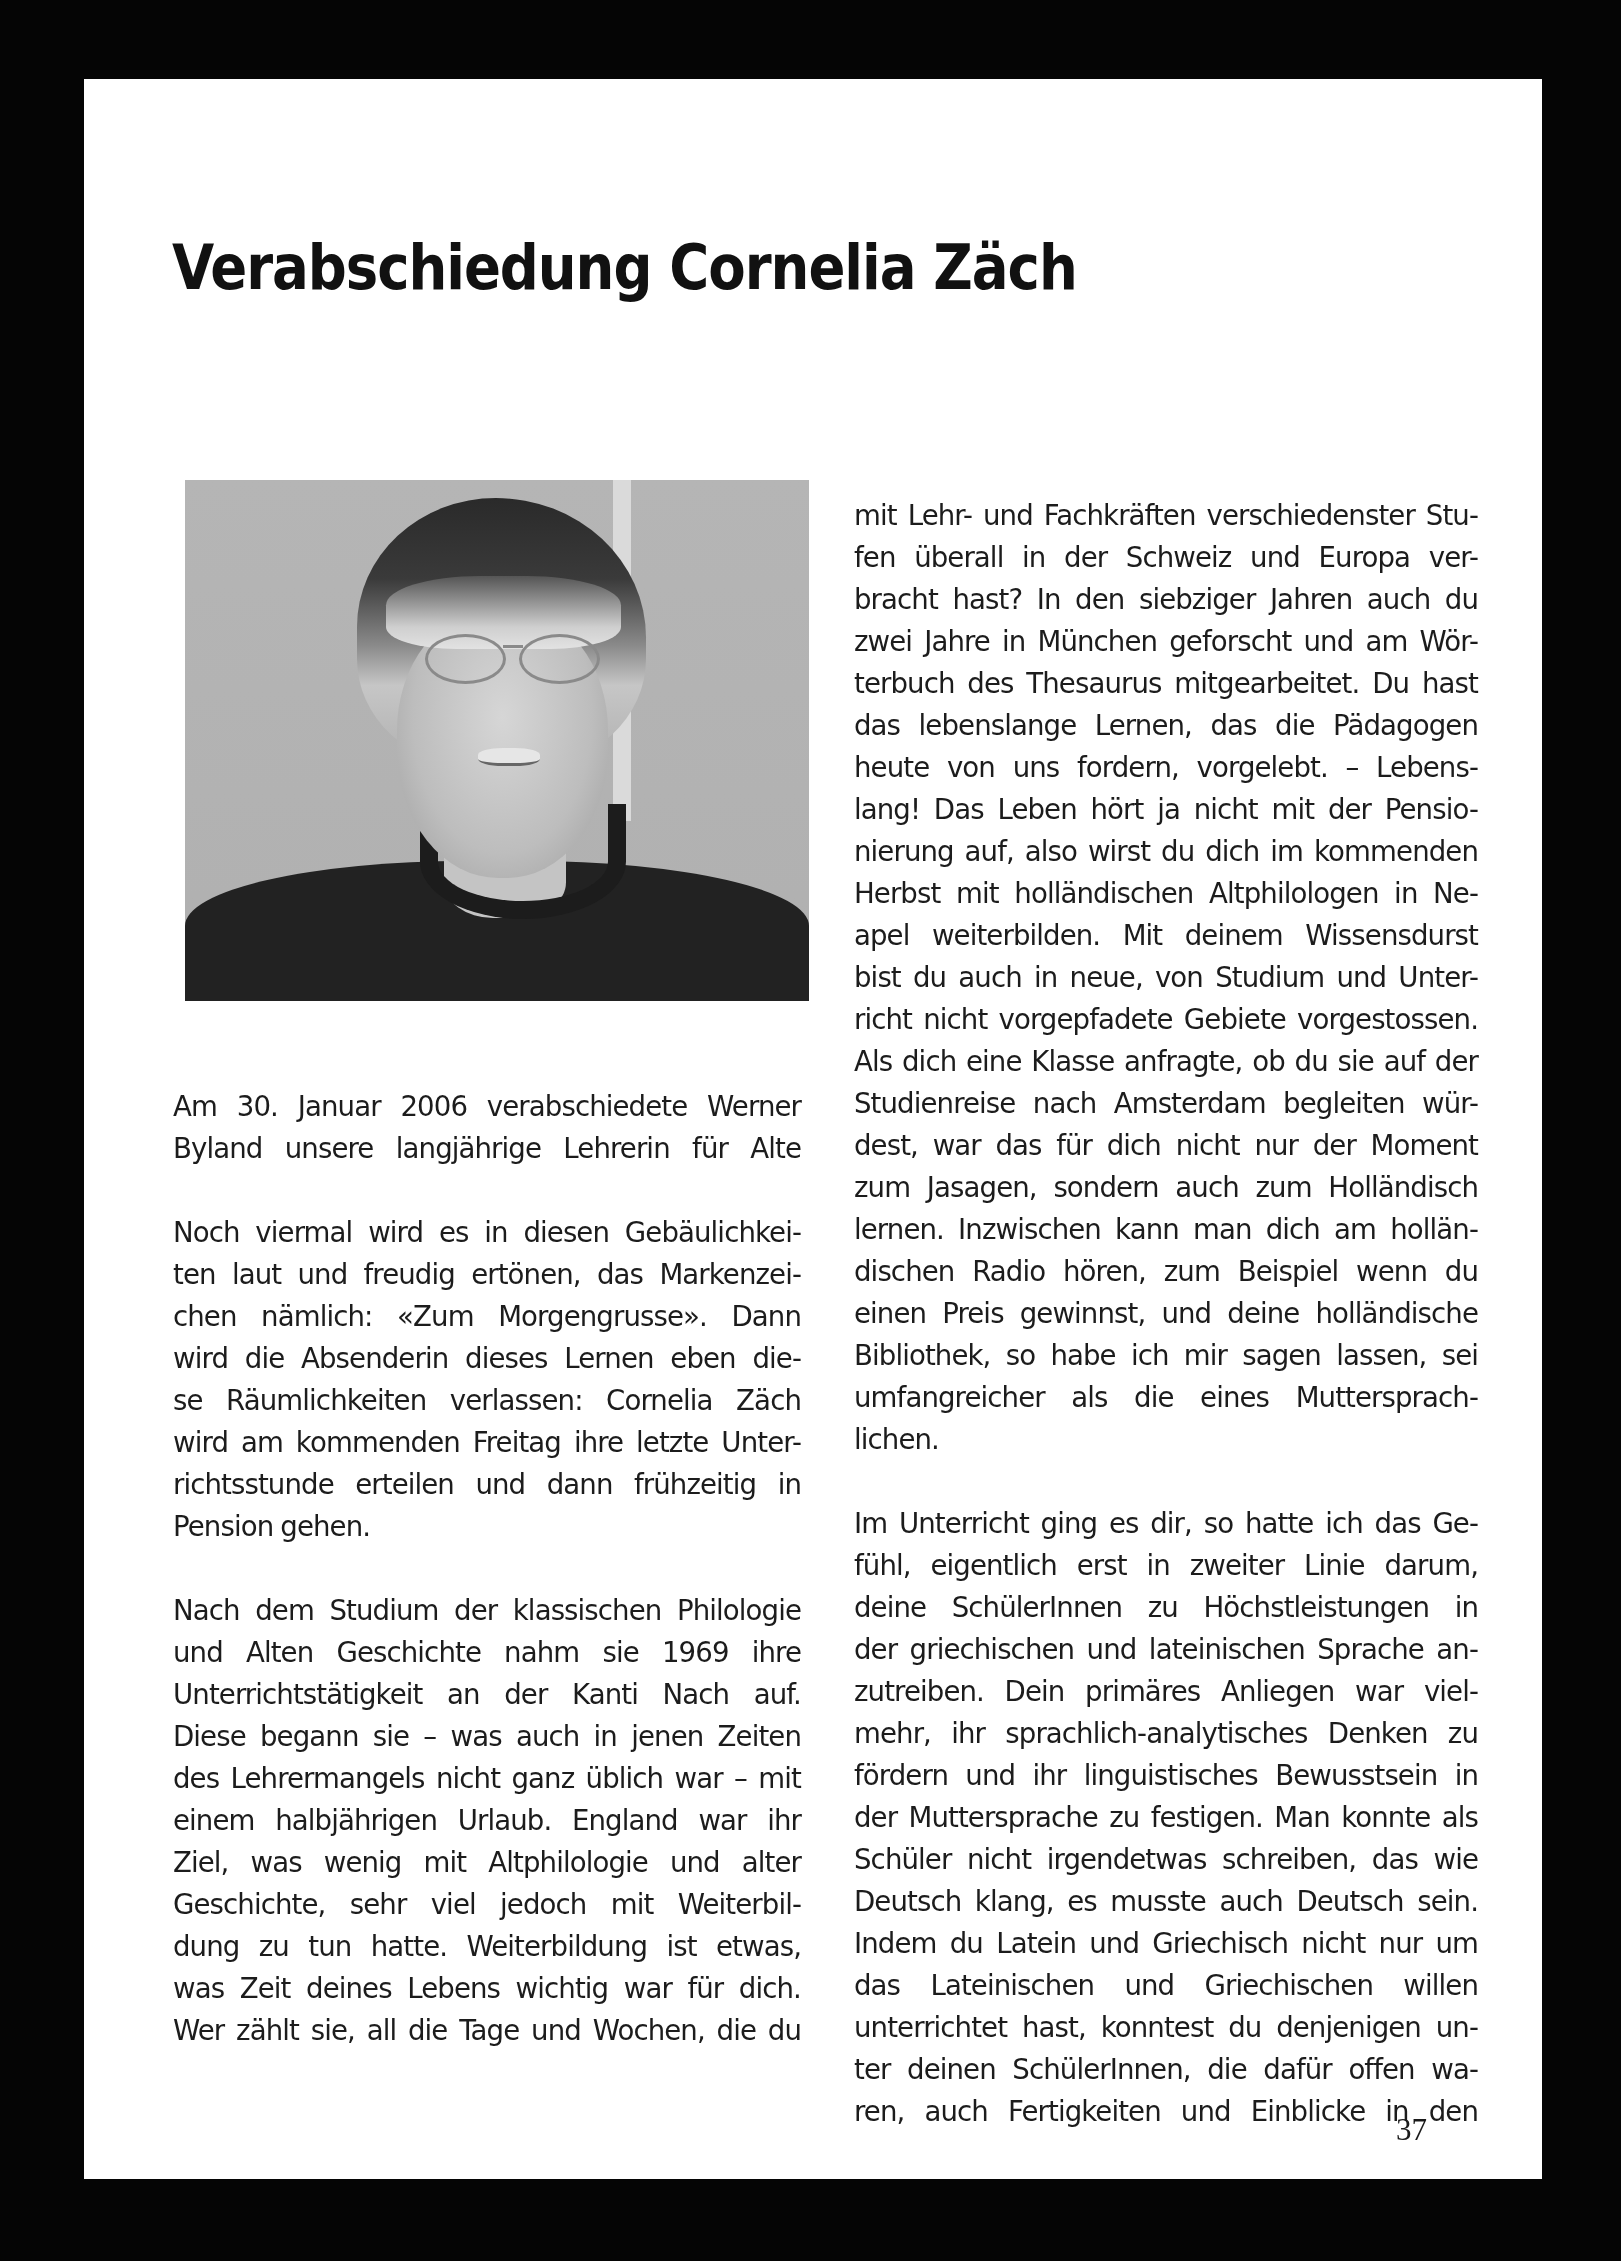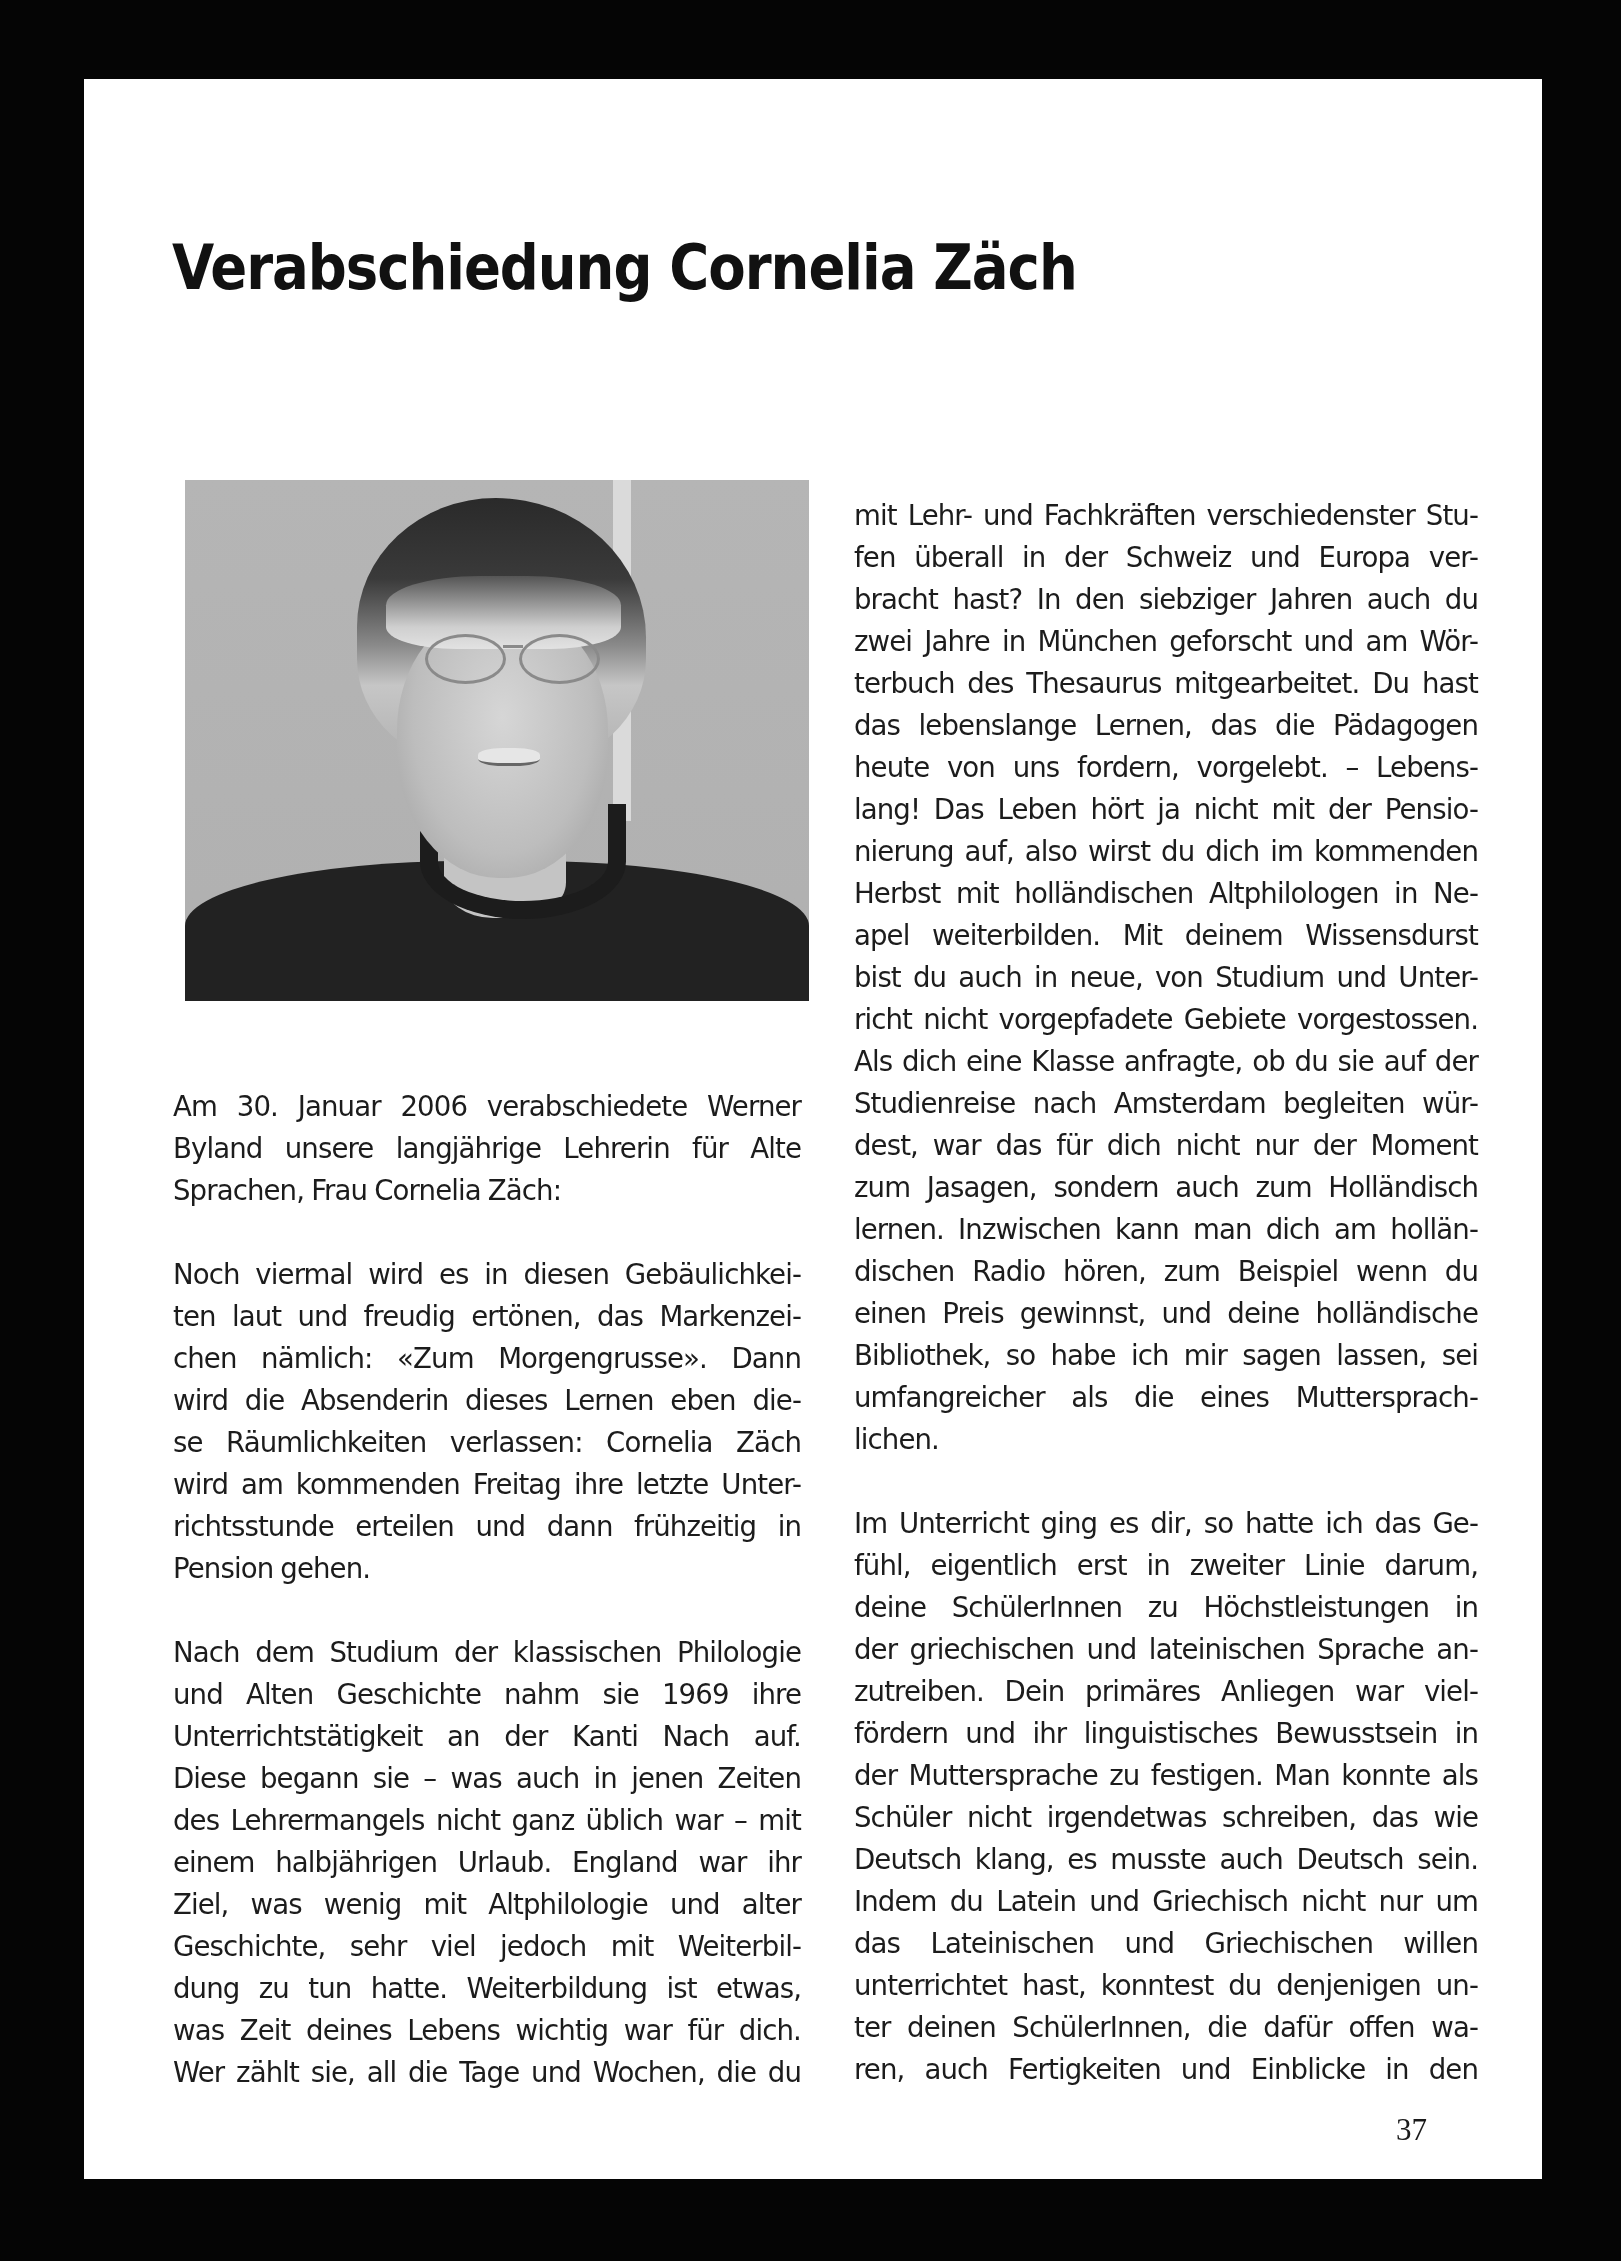--- a/index.html
+++ b/index.html
@@ -198,21 +198,20 @@
   <div class="glasses left"></div>
   <div class="glasses right"></div>
   <div class="glasses-bridge"></div>
   <div class="mouth"></div>
 </div>
 
 <div class="column col-left">
   <p>
     <span class="line">Am  30. Januar 2006 verabschiedete Werner</span>
     <span class="line">Byland unsere langjährige Lehrerin für Alte</span>
-    <span class="line last">Sprachen, Frau Cornelia Zäch:</span>
   </p>
   <p>
     <span class="line">Noch viermal wird es in diesen Gebäulichkei-</span>
     <span class="line">ten laut und freudig ertönen, das Markenzei-</span>
     <span class="line">chen nämlich: «Zum Morgengrusse». Dann</span>
     <span class="line">wird die Absenderin dieses Lernen eben die-</span>
     <span class="line">se Räumlichkeiten verlassen: Cornelia Zäch</span>
     <span class="line">wird am kommenden Freitag ihre letzte Unter-</span>
     <span class="line">richtsstunde erteilen und dann frühzeitig in</span>
     <span class="line last">Pension gehen.</span>
@@ -257,20 +256,21 @@
     <span class="line">Bibliothek, so habe ich mir sagen lassen, sei</span>
     <span class="line">umfangreicher als die eines Muttersprach-</span>
     <span class="line last">lichen.</span>
   </p>
   <p>
     <span class="line">Im Unterricht ging es dir, so hatte ich das Ge-</span>
     <span class="line">fühl, eigentlich erst in zweiter Linie darum,</span>
     <span class="line">deine SchülerInnen zu Höchstleistungen in</span>
     <span class="line">der griechischen und lateinischen Sprache an-</span>
     <span class="line">zutreiben. Dein primäres Anliegen war viel-</span>
+    <span class="line">mehr, ihr sprachlich-analytisches Denken zu</span>
     <span class="line">fördern und ihr linguistisches Bewusstsein in</span>
     <span class="line">der Muttersprache zu festigen. Man konnte als</span>
     <span class="line">Schüler nicht irgendetwas schreiben, das wie</span>
     <span class="line">Deutsch klang, es musste auch Deutsch sein.</span>
     <span class="line">Indem du Latein und Griechisch nicht nur um</span>
     <span class="line">das Lateinischen und Griechischen willen</span>
     <span class="line">unterrichtet hast, konntest du denjenigen un-</span>
     <span class="line">ter deinen SchülerInnen, die dafür offen wa-</span>
     <span class="line">ren, auch Fertigkeiten und Einblicke in den</span>
   </p>

